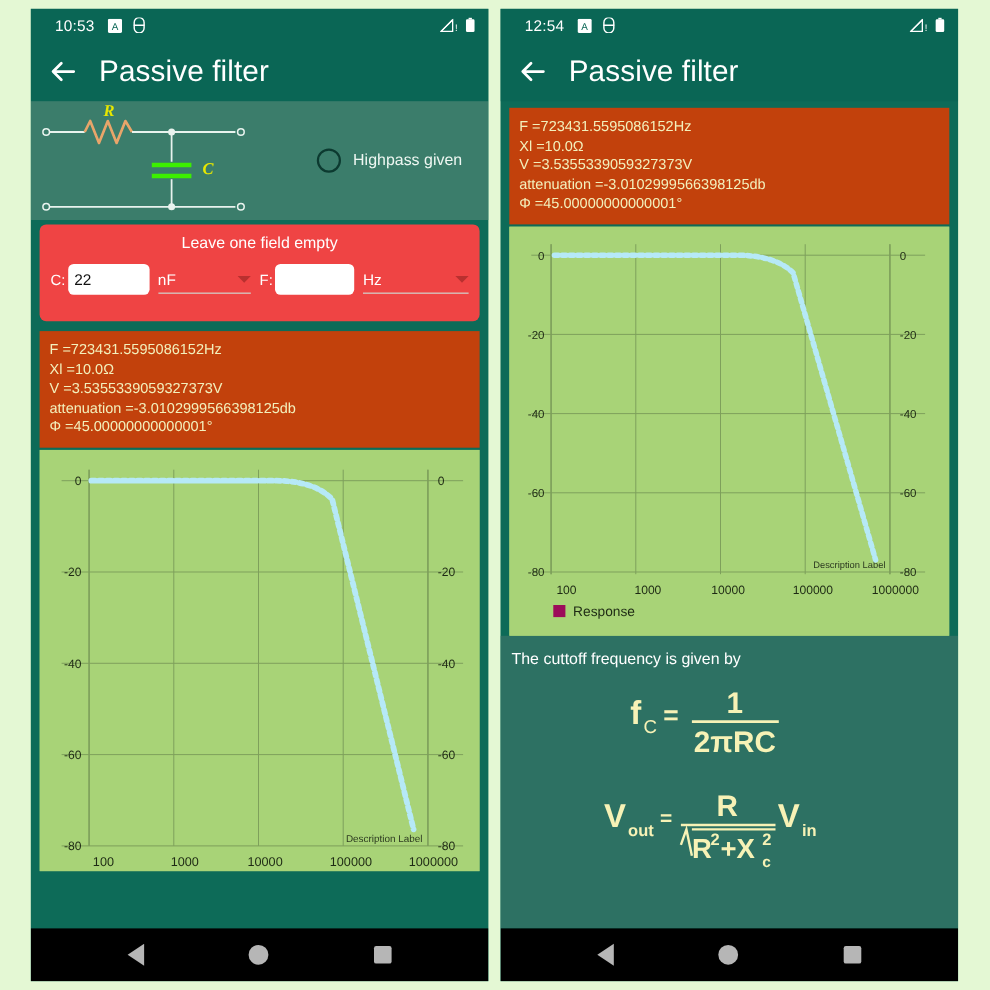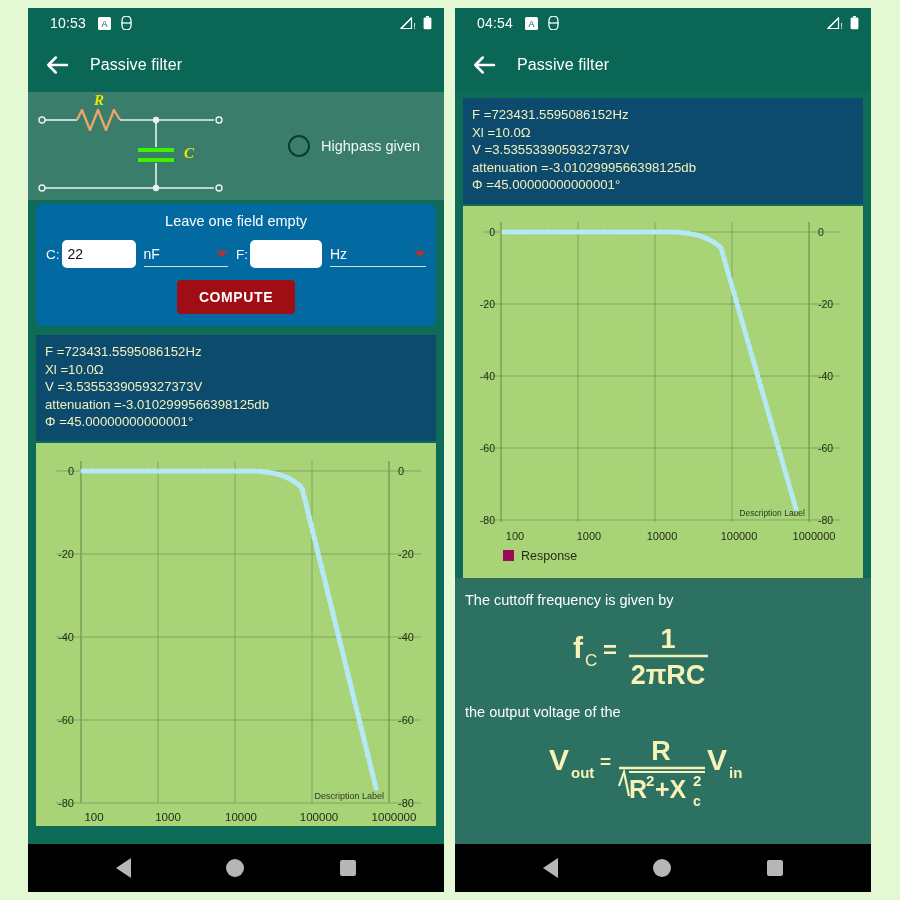--- a/index.html
+++ b/index.html
@@ -51,21 +51,21 @@
   .appbar {
     height: 54px;
     background: #0a6655;
     display: flex;
     align-items: center;
     padding: 0 14px;
   }
   .back-arrow { width: 30px; height: 30px; margin-right: 18px; cursor: pointer; }
   .appbar-title {
     color: #ffffff;
-    font-size: 16px;
+    font-size: 27px;
     font-weight: 400;
     letter-spacing: .1px;
   }
 
   
   .circuit-row {
     background: #3b7d6b;
     display: flex;
     align-items: center;
     height: 108px;
@@ -88,21 +88,21 @@
     flex: 0 0 auto;
   }
   .radio-item.on .radio-outer { border-color: #3cf000; }
   .radio-dot { width: 11px; height: 11px; border-radius: 50%; background: transparent; }
   .radio-item.on .radio-dot { background: #3cf000; }
   .radio-label { color: #eef7f2; font-size: 14.5px; }
 
   
   .form-card {
     margin: 4px 8px 0 8px;
-    background: #0369a1;
+    background: #ef4444;
     border-radius: 6px;
     padding: 9px 10px 12px 10px;
   }
   .form-title {
     text-align: center;
     color: #ffffff;
     font-size: 14.5px;
     margin-bottom: 11px;
   }
   .form-row {
@@ -154,21 +154,21 @@
     font-family: "Liberation Sans", sans-serif;
     font-size: 14px;
     font-weight: bold;
     letter-spacing: .6px;
     padding: 9px 22px;
     cursor: pointer;
   }
 
   
   .results {
-    background: #0c4a6e;
+    background: #c2410c;
     margin: 9px 8px 0 8px;
     padding: 8px 26px 10px 9px;
     color: #f3f0bc;
     font-size: 13.2px;
     line-height: 17.6px;
     white-space: pre-line;
   }
   .results.right-res { margin: 6px 8px 0 8px; }
 
   
@@ -297,23 +297,20 @@
           </span>
           <span class="gapx"></span>
           <span class="lbl">F:</span>
           <input class="tf freq" type="text" value="" style="">
           <span class="unit-sel wide">
             <span class="unit-text">Hz</span>
             <span class="caret"></span>
           </span>
         </div>
 
-        <div class="compute-wrap">
-          <button class="compute-btn">COMPUTE</button>
-        </div>
       </div>
 
       <div class="results">F =723431.5595086152Hz
 Xl =10.0Ω
 V =3.5355339059327373V
 attenuation =-3.0102999566398125db
 Φ =45.00000000000001°</div>
 
       <div class="chart-box left-chart">
         <svg class="chart-svg" viewBox="0 0 400 383" preserveAspectRatio="none">
@@ -366,21 +363,21 @@
         <span class="nav-btn nav-circle"></span>
         <span class="nav-btn nav-square"></span>
       </div>
     </div>
   </div>
 
   <div class="phone right">
     <div class="phone-inner">
 
       <div class="statusbar">
-        <span class="status-time">04:54</span>
+        <span class="status-time">12:54</span>
         <span class="status-icons-left">
           <svg class="ic" width="13" height="13" viewBox="0 0 13 13">
             <rect x="0" y="0" width="13" height="13" rx="1.5" fill="#ffffff"></rect>
             <text x="6.5" y="10" font-size="9" font-family="Liberation Sans, sans-serif" fill="#0a6655" text-anchor="middle">A</text>
           </svg>
           <svg class="ic" width="13" height="14" viewBox="0 0 13 14">
             <path d="M2 4.5a4.5 4.5 0 0 1 9 0v5a4.5 4.5 0 0 1 -9 0z" fill="none" stroke="#ffffff" stroke-width="1.3"></path>
             <line x1="1.6" y1="7" x2="11.4" y2="7" stroke="#ffffff" stroke-width="1.3"></line>
           </svg>
         </span>
@@ -462,21 +459,20 @@
         <div class="formula-wrap">
           <svg width="210" height="74" viewBox="0 0 210 74" class="formula">
             <text x="10" y="42" font-family="Liberation Sans, sans-serif" font-size="30" font-weight="bold" fill="#f7f2b6">f</text>
             <text x="22" y="50" font-family="Liberation Sans, sans-serif" font-size="17" fill="#f7f2b6">C</text>
             <text x="40" y="42" font-family="Liberation Sans, sans-serif" font-size="24" font-weight="bold" fill="#f7f2b6">=</text>
             <text x="105" y="32" font-family="Liberation Sans, sans-serif" font-size="27" font-weight="bold" fill="#f7f2b6" text-anchor="middle">1</text>
             <line x1="66" y1="40" x2="145" y2="40" stroke="#f7f2b6" stroke-width="2.6"></line>
             <text x="105" y="68" font-family="Liberation Sans, sans-serif" font-size="27" font-weight="bold" fill="#f7f2b6" text-anchor="middle">2πRC</text>
           </svg>
         </div>
-        <div class="explain-line">the output voltage of the</div>
         <div class="formula-wrap">
           <svg width="250" height="80" viewBox="0 0 250 80" class="formula">
             <text x="6" y="42" font-family="Liberation Sans, sans-serif" font-size="30" font-weight="bold" fill="#f7f2b6">V</text>
             <text x="28" y="50" font-family="Liberation Sans, sans-serif" font-size="15" font-weight="bold" fill="#f7f2b6">out</text>
             <text x="57" y="40" font-family="Liberation Sans, sans-serif" font-size="19" font-weight="bold" fill="#f7f2b6">=</text>
             <text x="118" y="32" font-family="Liberation Sans, sans-serif" font-size="27" font-weight="bold" fill="#f7f2b6" text-anchor="middle">R</text>
             <line x1="76" y1="40" x2="162" y2="40" stroke="#f7f2b6" stroke-width="2.4"></line>
             <path d="M76,58 L81,44 L86,68" fill="none" stroke="#f7f2b6" stroke-width="2.2"></path>
             <line x1="86" y1="44" x2="162" y2="44" stroke="#f7f2b6" stroke-width="2.2"></line>
             <text x="86" y="70" font-family="Liberation Sans, sans-serif" font-size="25" font-weight="bold" fill="#f7f2b6">R</text>

